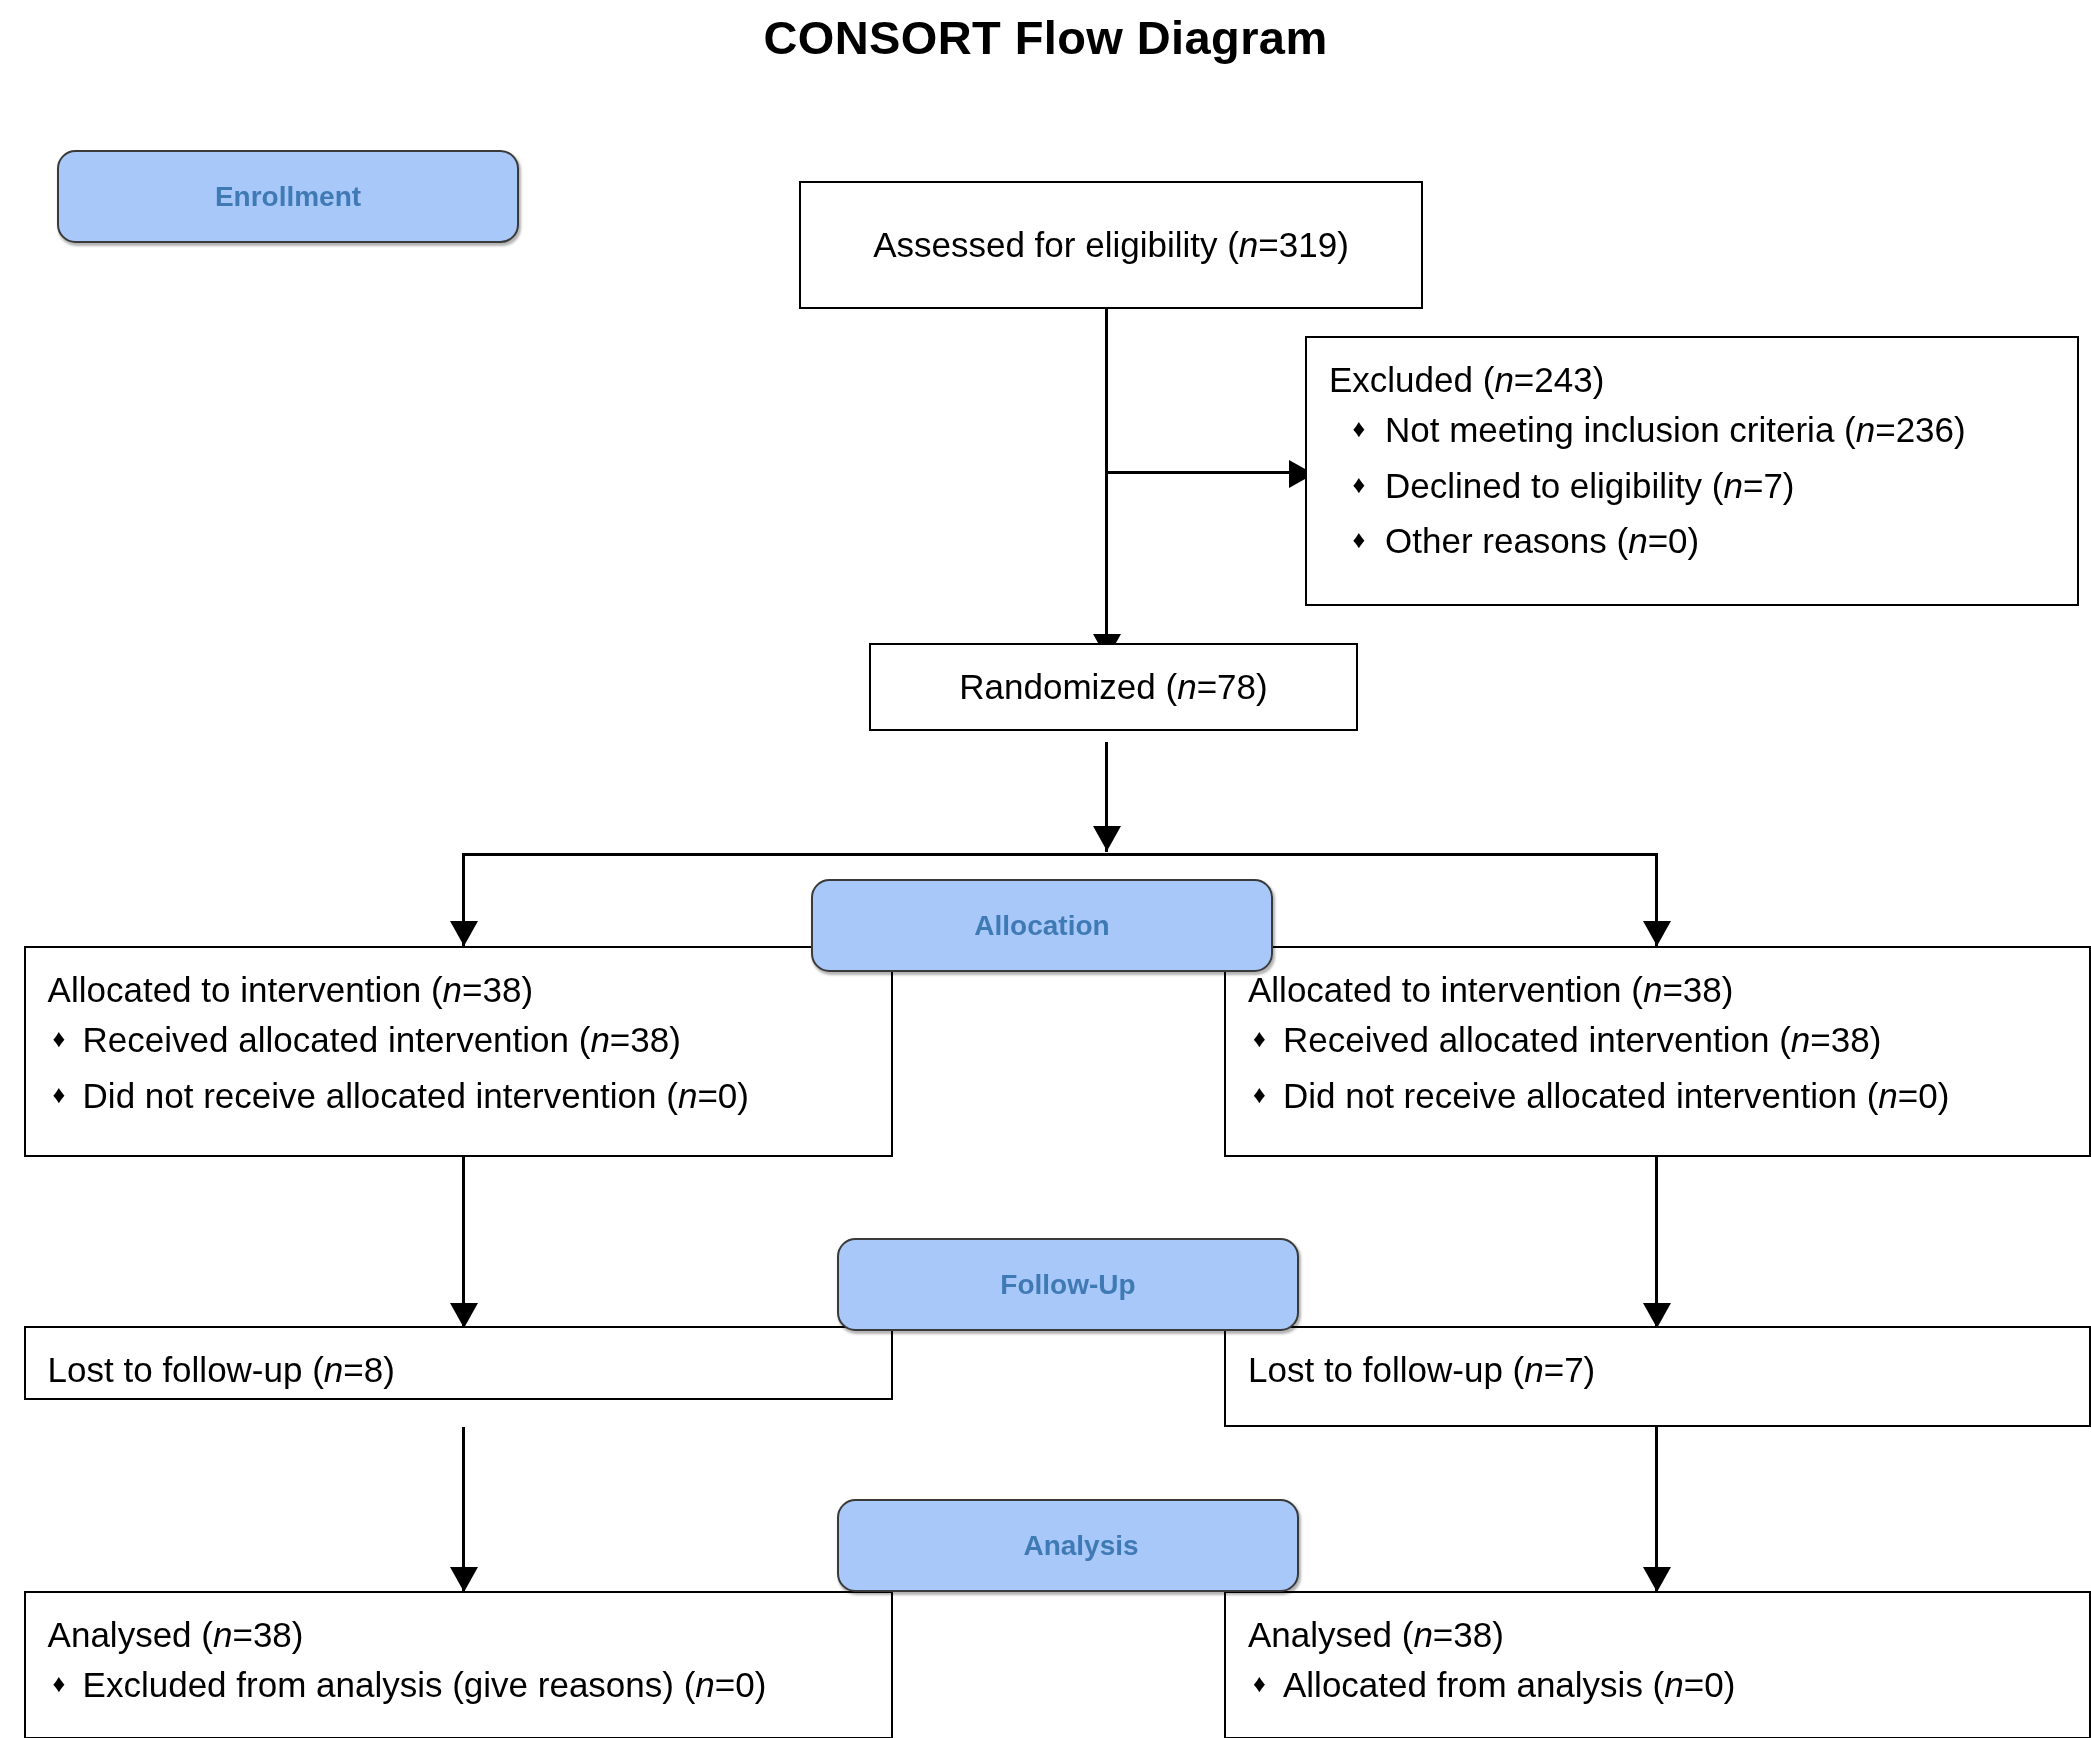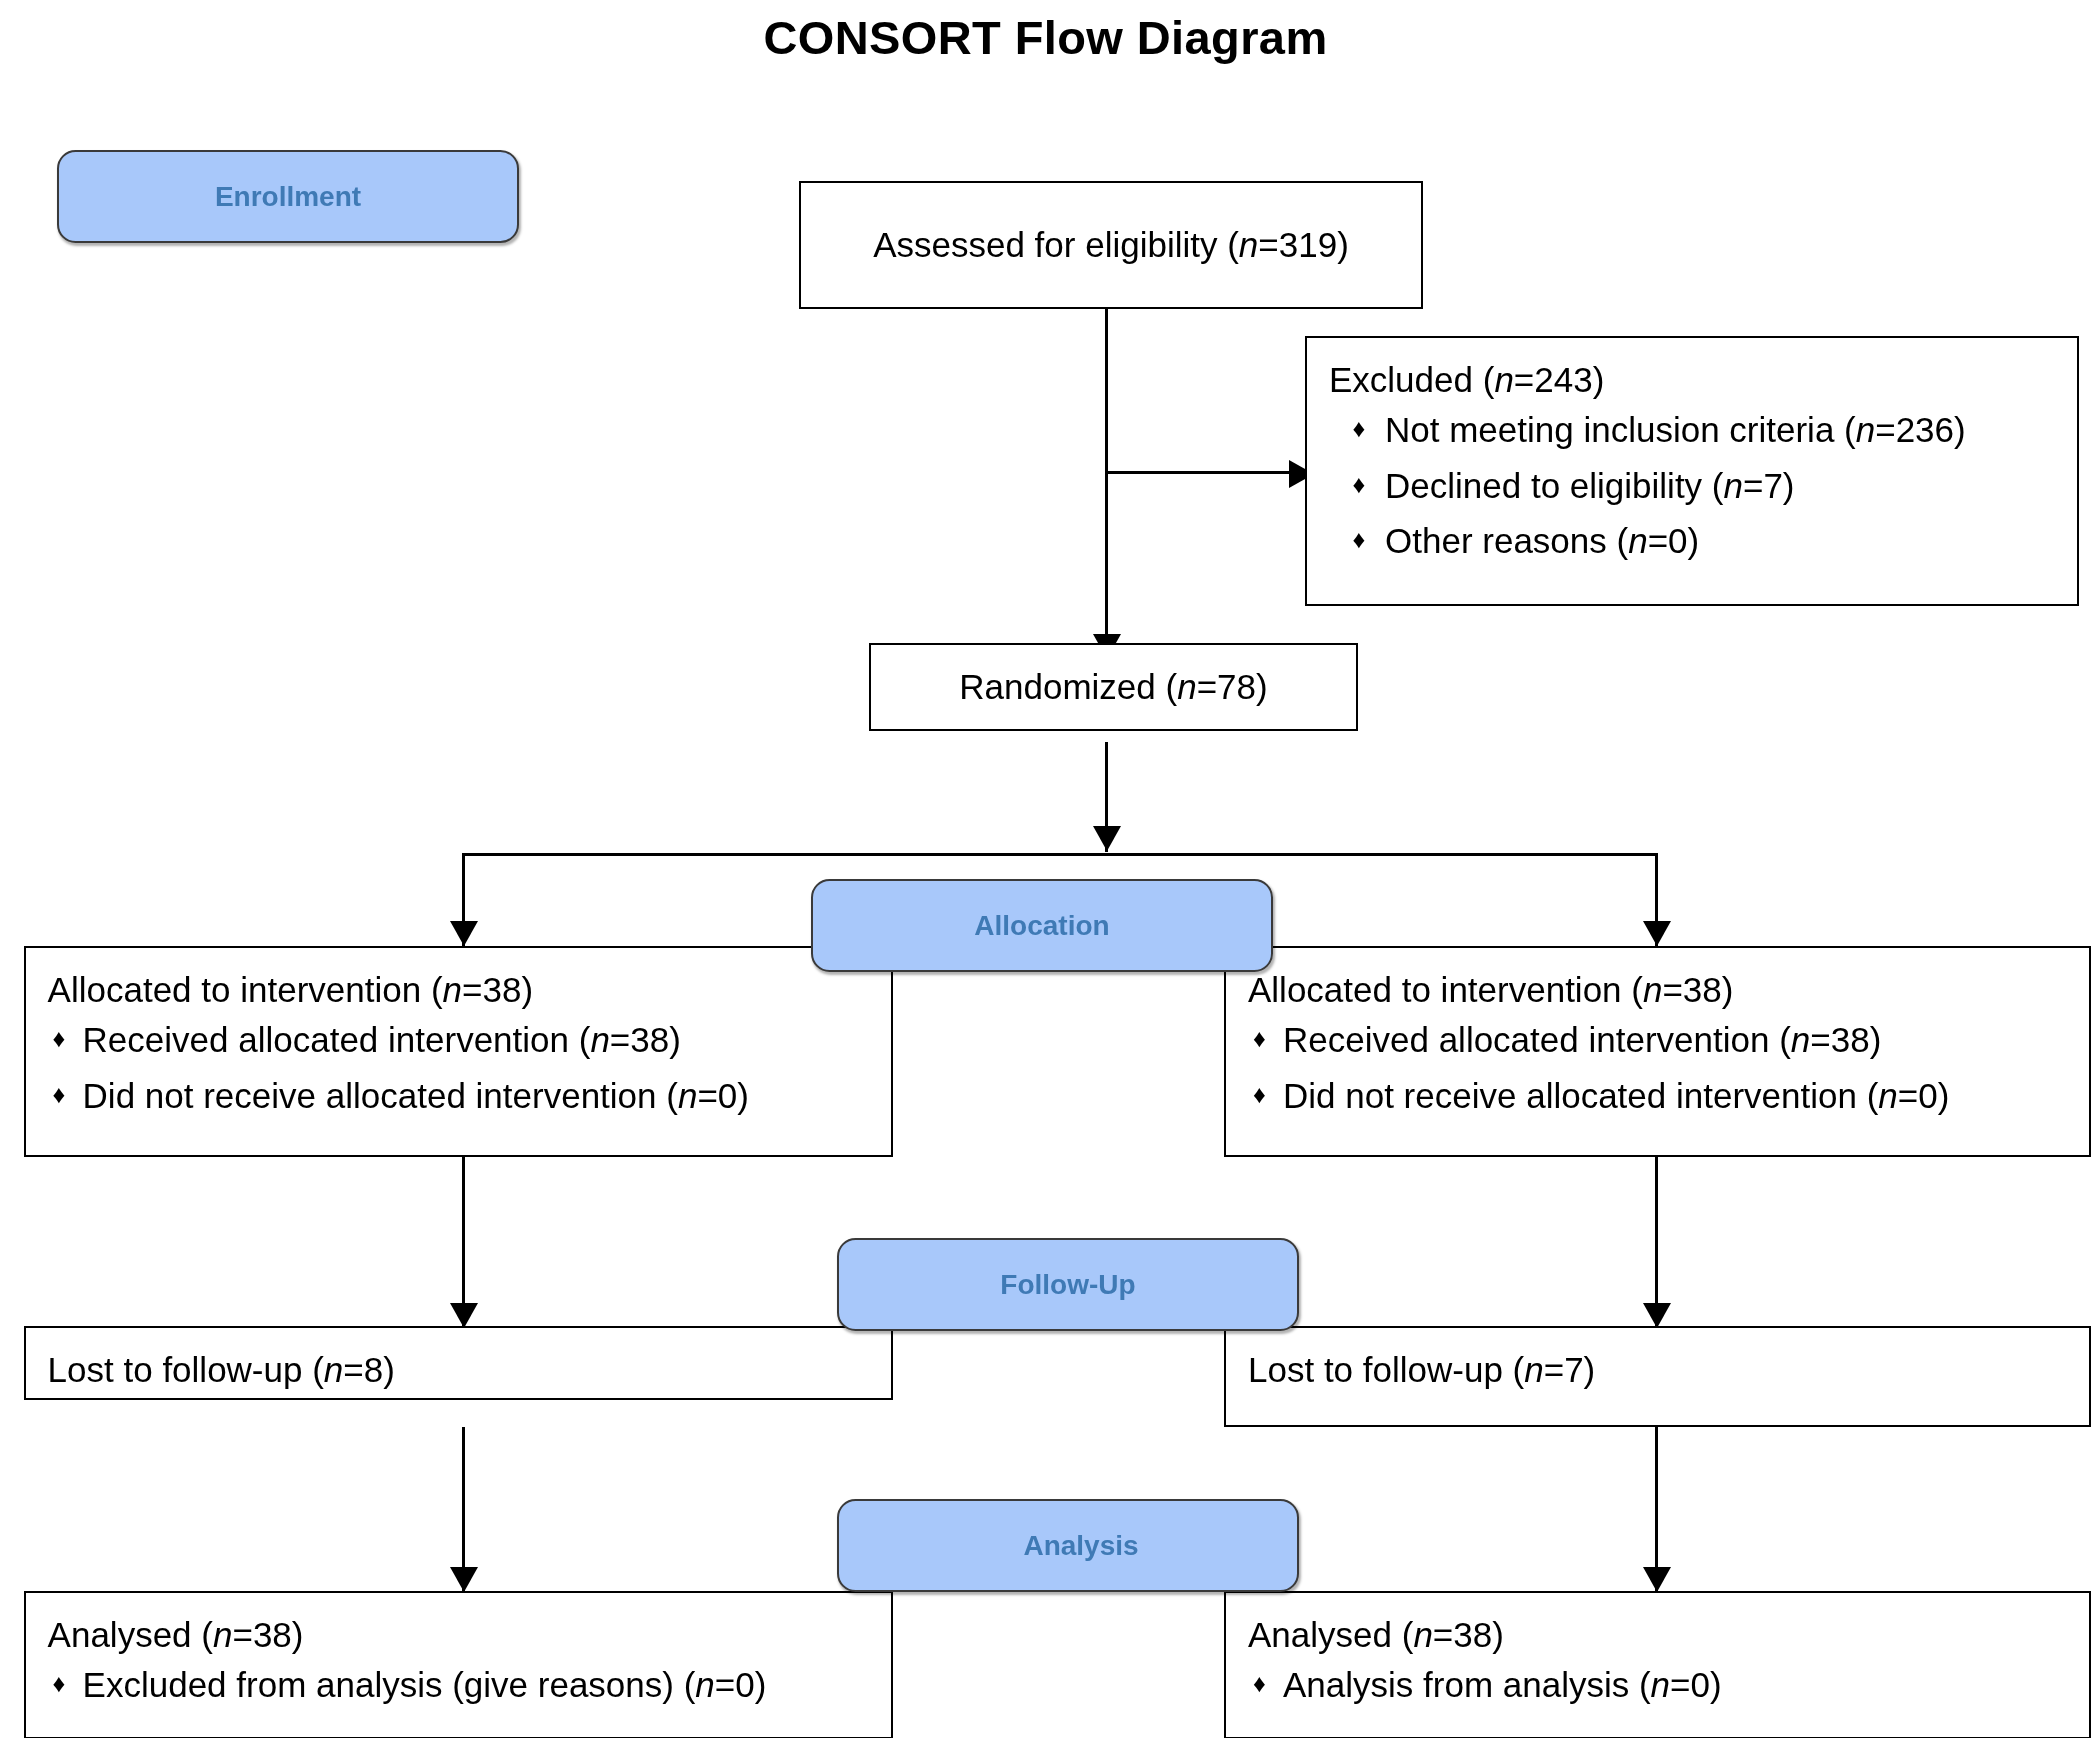--- a/index.html
+++ b/index.html
@@ -210,21 +210,21 @@
       <ul class="bullets">
         <li><span class="dia">♦</span><span>Excluded from analysis (give reasons) (</span><em class="nv">n</em><span>=0)</span></li>
       </ul>
     </div>
   </div>
 
   <div class="box" style="left:1224px; top:1591px; width:867px; height:148px;">
     <div class="box-inner">
       <div><span>Analysed (</span><em class="nv">n</em><span>=38)</span></div>
       <ul class="bullets">
-        <li><span class="dia">♦</span><span>Analysis from analysis (</span><em class="nv">n</em><span>=0)</span></li>
+        <li><span class="dia">♦</span><span>Allocated from analysis (</span><em class="nv">n</em><span>=0)</span></li>
       </ul>
     </div>
   </div>
 
   <div class="pill" style="left:57px; top:150px; width:462px; height:93px;">Enrollment</div>
 
   <div class="pill" style="left:811px; top:879px; width:462px; height:93px;">Allocation</div>
 
   <div class="pill" style="left:837px; top:1238px; width:462px; height:93px;">Follow-Up</div>
 

